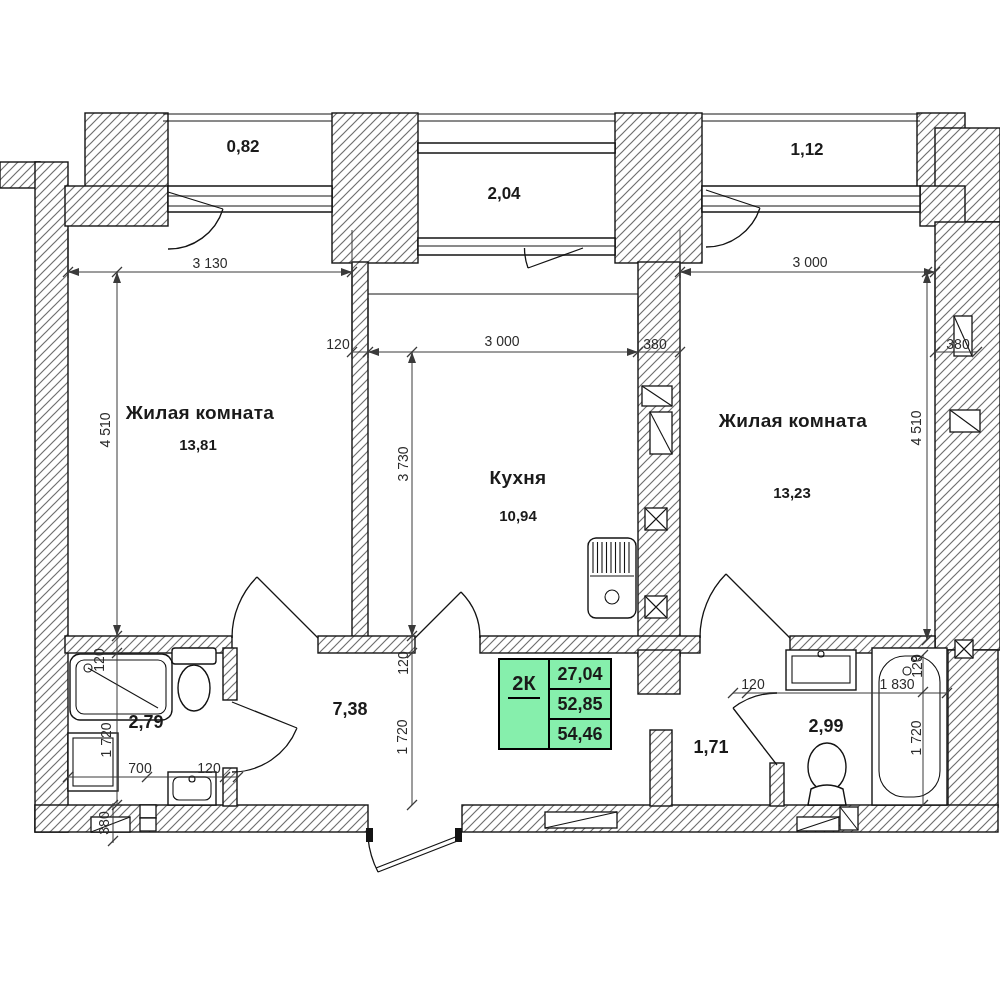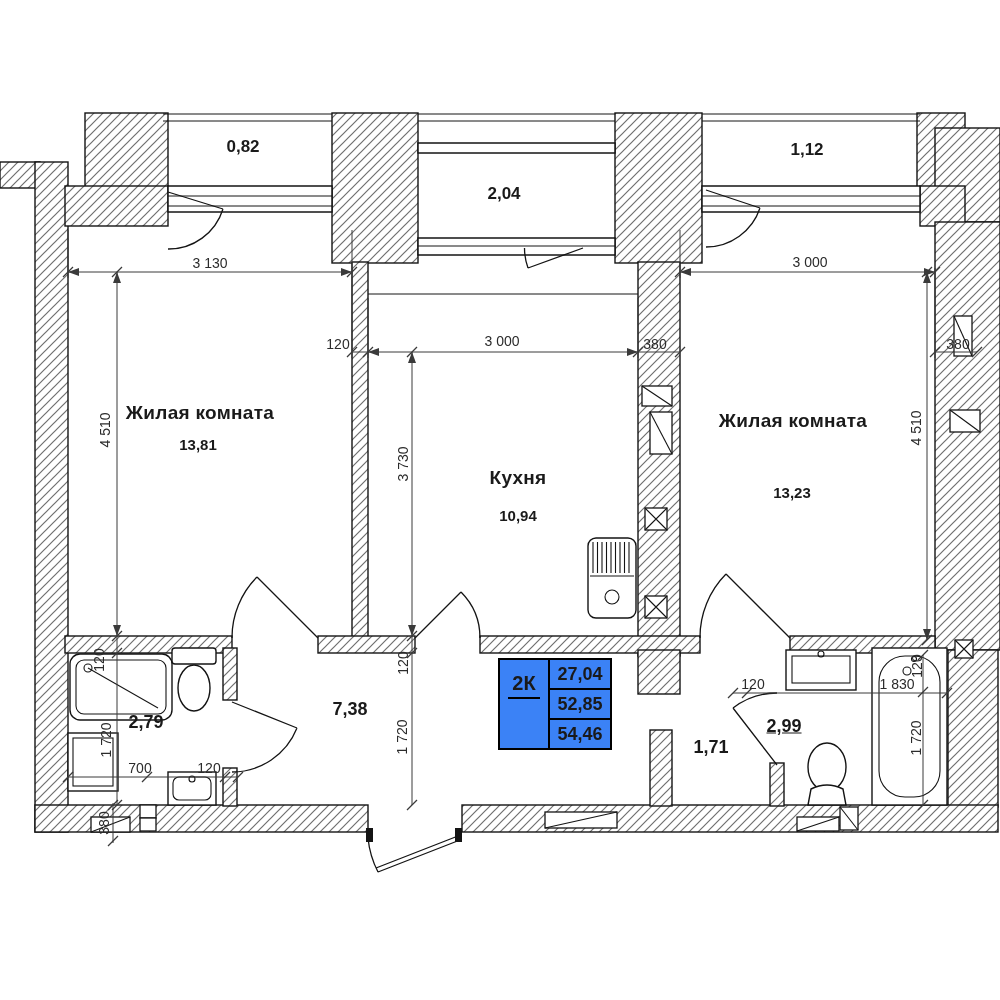--- a/index.html
+++ b/index.html
@@ -19,21 +19,21 @@
   .lbl{position:absolute;z-index:10;transform:translate(-50%,-50%);white-space:nowrap;}
   .room-name{font-size:19px;font-weight:bold;letter-spacing:.3px;}
   .room-area{font-size:15px;font-weight:bold;}
   .balc{font-size:17px;font-weight:bold;}
   .zone{font-size:18px;font-weight:bold;}
   .dim{position:absolute;z-index:10;font-size:14px;color:#2b2b2b;transform:translate(-50%,-50%);white-space:nowrap;}
   .dim.v{transform:translate(-50%,-50%) rotate(-90deg);}
   .wm{position:absolute;z-index:5;left:506px;top:492px;transform:translate(-50%,-50%);
       font-size:100px;font-weight:bold;color:#c5c5c5;letter-spacing:2px;opacity:.92;}
   .legend{position:absolute;z-index:10;left:498px;top:658px;width:110px;height:88px;
-      border:2.4px solid #000;display:flex;background:#3b82f6;}
+      border:2.4px solid #000;display:flex;background:#86efac;}
   .legend .lcol{width:48px;border-right:2px solid #000;display:flex;align-items:flex-start;
       justify-content:center;padding-top:12px;}
   .legend .ltype{font-size:20px;font-weight:bold;border-bottom:2px solid #000;padding:0 4px 2px 4px;}
   .legend .rcol{flex:1;display:flex;flex-direction:column;}
   .legend .rcell{flex:1;display:flex;align-items:center;justify-content:center;
       font-size:18px;font-weight:bold;border-bottom:2px solid #000;}
   .legend .rcell:last-child{border-bottom:none;}
 </style>
 </head>
 <body>
@@ -201,21 +201,21 @@
 <div class="lbl room-name" style="left:793px;top:421px;">Жилая комната</div>
 <div class="lbl room-area" style="left:792px;top:451px;margin-top:41px;">13,23</div>
 
 <div class="lbl balc" style="left:243px;top:147px;">0,82</div>
 <div class="lbl balc" style="left:504px;top:194px;">2,04</div>
 <div class="lbl balc" style="left:807px;top:150px;">1,12</div>
 
 <div class="lbl zone" style="left:146px;top:722px;">2,79</div>
 <div class="lbl zone" style="left:350px;top:709px;">7,38</div>
 <div class="lbl zone" style="left:711px;top:747px;">1,71</div>
-<div class="lbl zone" style="left:784px;top:726px;text-decoration:underline;">2,99</div>
+<div class="lbl zone" style="left:826px;top:726px;">2,99</div>
 
 <div class="legend">
   <div class="lcol">
     <span class="ltype">2К</span>
   </div>
   <div class="rcol">
     <div class="rcell">27,04</div>
     <div class="rcell">52,85</div>
     <div class="rcell">54,46</div>
   </div>

